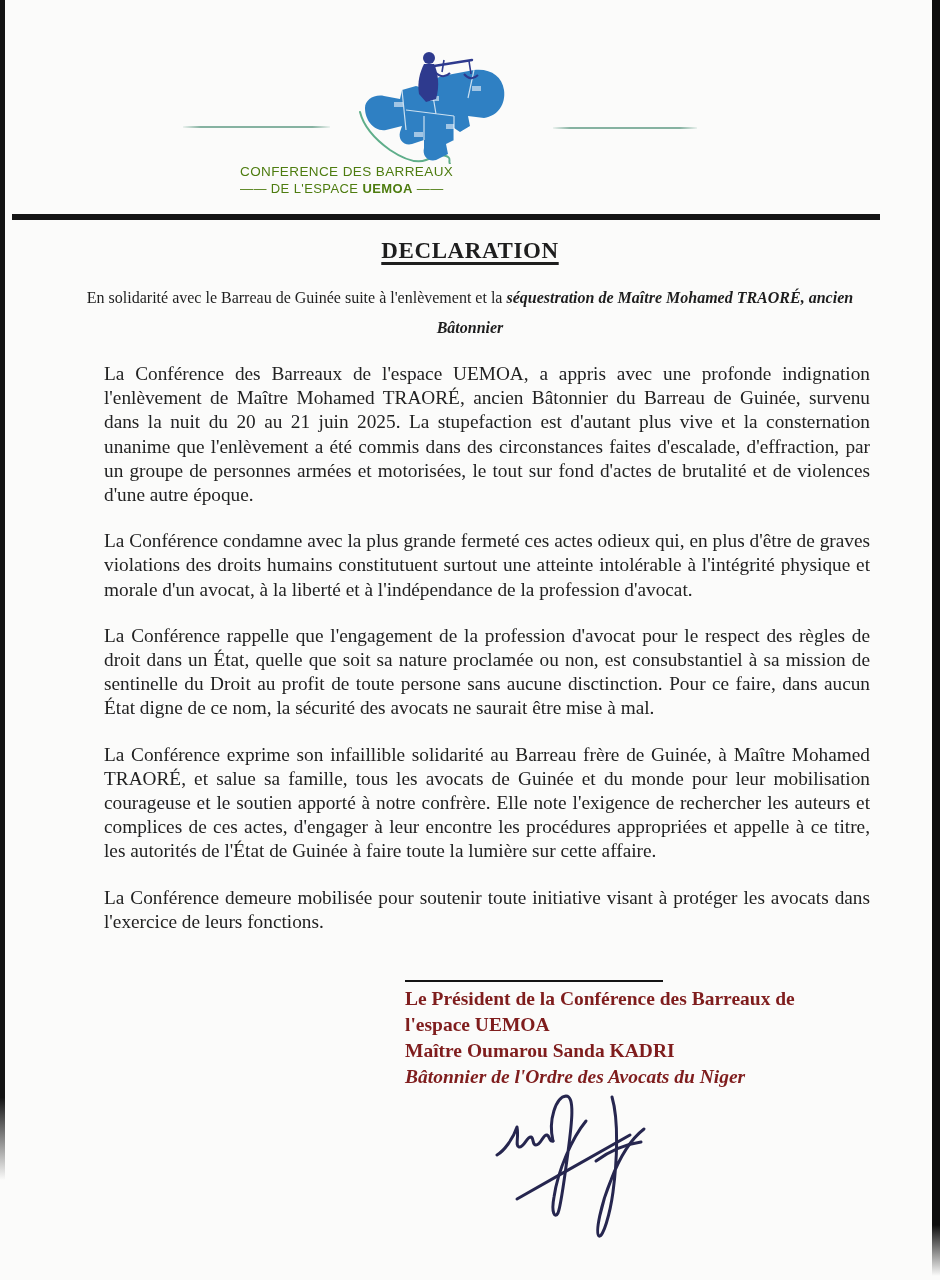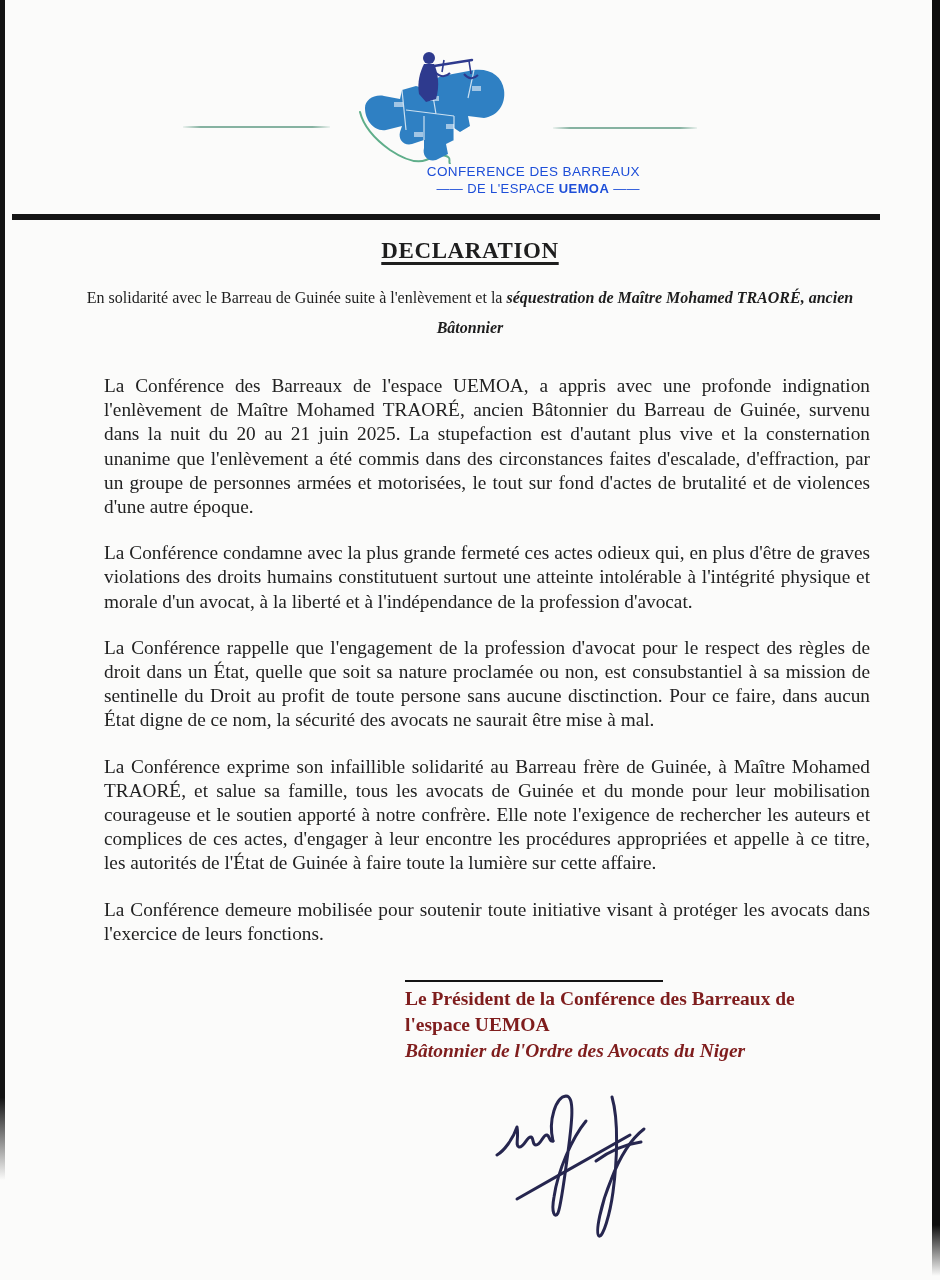--- a/index.html
+++ b/index.html
@@ -13,37 +13,37 @@
   .edge-left{position:absolute;left:0;top:0;width:5px;height:1180px;
     background:linear-gradient(to bottom,#131313 0%,#131313 93%,rgba(19,19,19,0) 100%);}
   .edge-right{position:absolute;right:0;top:0;width:8px;height:1276px;
     background:linear-gradient(to bottom,#0e0e0e 0%,#0e0e0e 96%,rgba(14,14,14,0) 100%);}
   
   .hline-green{position:absolute;height:2px;
     background:linear-gradient(to right,rgba(143,187,171,.15),#86b2a1 12%,#86b2a1 88%,rgba(143,187,171,.15));}
   .hline-left{left:183px;top:126px;width:147px;}
   .hline-right{left:553px;top:127px;width:144px;}
   .logo-map{position:absolute;left:356px;top:46px;width:160px;height:118px;}
-  .logo-caption{position:absolute;top:163px;left:240px;width:400px;text-align:right;
-    font-family:"Liberation Sans", sans-serif;color:#1d4ed8;
+  .logo-caption{position:absolute;top:163px;left:240px;width:400px;text-align:left;
+    font-family:"Liberation Sans", sans-serif;color:#4d7c0f;
     font-size:13.5px;letter-spacing:.4px;line-height:17px;}
   .logo-caption .l2{font-size:13px;}
   .logo-caption b{font-weight:700;}
   .rule-thick{position:absolute;left:12px;top:214px;width:868px;height:6px;background:#151515;}
   
   .doc-title{position:absolute;top:238px;left:0;width:940px;text-align:center;
     font-size:23px;font-weight:700;letter-spacing:.6px;
     text-decoration:underline;text-decoration-thickness:2.5px;text-underline-offset:4px;}
   .doc-subtitle{position:absolute;top:283px;left:80px;width:780px;text-align:center;
     font-size:16px;line-height:30px;}
   .doc-subtitle .bi{font-weight:700;font-style:italic;}
   
   .body-text{position:absolute;top:362px;left:104px;width:766px;
     font-size:19.3px;line-height:24.2px;text-align:justify;color:#222;}
-  .body-text p{margin:12px 0 22px 0;}
+  .body-text p{margin:0 0 22px 0;}
   
   .sig-block{position:absolute;left:405px;top:980px;width:450px;
     font-size:19.5px;font-weight:700;line-height:26px;color:#7f1d1d;}
   .sig-rule{width:258px;height:0;border-top:2px solid #141414;margin-bottom:4px;}
   .sig-block .it{font-style:italic;}
   .sig-ink{position:absolute;left:470px;top:1086px;width:195px;height:168px;}
 </style>
 </head>
 <body>
 
@@ -101,20 +101,21 @@
   <p>La Conférence condamne avec la plus grande fermeté ces actes odieux qui, en plus d'être de graves violations des droits humains constitutuent surtout une atteinte intolérable à l'intégrité physique et morale d'un avocat, à la liberté et à l'indépendance de la profession d'avocat.</p>
   <p>La Conférence rappelle que l'engagement de la profession d'avocat pour le respect des règles de droit dans un État, quelle que soit sa nature proclamée ou non, est consubstantiel à sa mission de sentinelle du Droit au profit de toute persone sans aucune disctinction.  Pour ce faire, dans aucun État digne de ce nom, la sécurité des avocats ne saurait être mise à mal.</p>
   <p>La Conférence exprime son infaillible solidarité au Barreau frère de Guinée, à Maître Mohamed TRAORÉ, et salue sa famille, tous les avocats de Guinée et du monde pour leur mobilisation courageuse et le soutien apporté à notre confrère. Elle note l'exigence de rechercher les auteurs et complices de ces actes, d'engager à leur encontre les procédures appropriées et appelle à ce titre, les autorités de l'État de Guinée à faire toute la lumière sur cette affaire.</p>
   <p>La Conférence demeure mobilisée pour soutenir toute initiative visant à protéger les avocats dans l'exercice de leurs fonctions.</p>
 </div>
 
 <div class="sig-block">
   <div class="sig-rule"></div>
   <div>Le Président de la Conférence des Barreaux de</div>
   <div>l'espace UEMOA</div>
+  <div>Maître Oumarou Sanda KADRI</div>
   <div class="it">Bâtonnier de l'Ordre des Avocats du Niger</div>
 </div>
 
 <svg class="sig-ink" viewBox="470 1086 195 168" aria-hidden="true">
   <g fill="none" stroke="#26264f" stroke-width="3" stroke-linecap="round" stroke-linejoin="round">
     <path d="M497,1155 C504,1151 513,1139 517,1127 C519,1137 515,1146 519,1147 C524,1148 527,1136 531,1137 C534,1138 532,1145 536,1145 C541,1145 543,1134 547,1135 C550,1136 549,1142 553,1141"></path>
     <path d="M553,1141 C548,1120 556,1097 566,1096 C575,1096 572,1122 568,1152 C564,1182 561,1206 558,1213 C555,1219 551,1213 554,1197 C558,1170 572,1138 586,1121"></path>
     <path d="M517,1199 C552,1179 602,1151 630,1135"></path>
     <path d="M612,1097 C619,1121 617,1162 613,1192 C610,1214 603,1238 599,1236 C595,1233 601,1204 611,1180 C619,1159 631,1139 644,1129"></path>
     <path d="M596,1161 C611,1150 627,1144 641,1142"></path>

